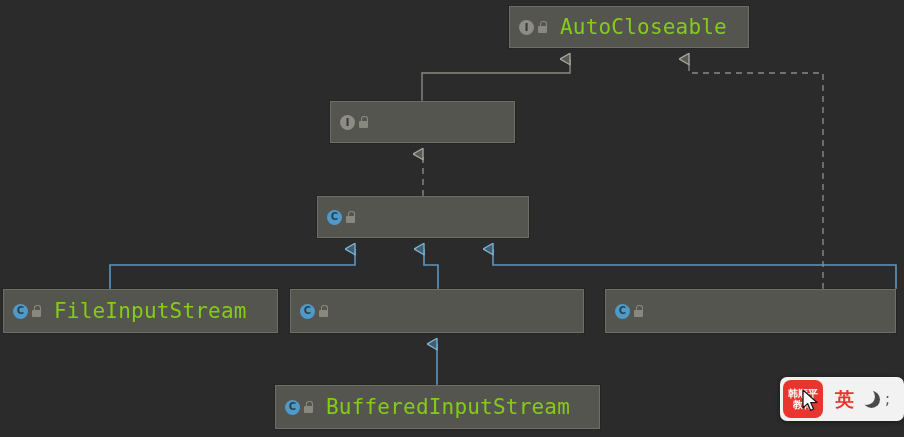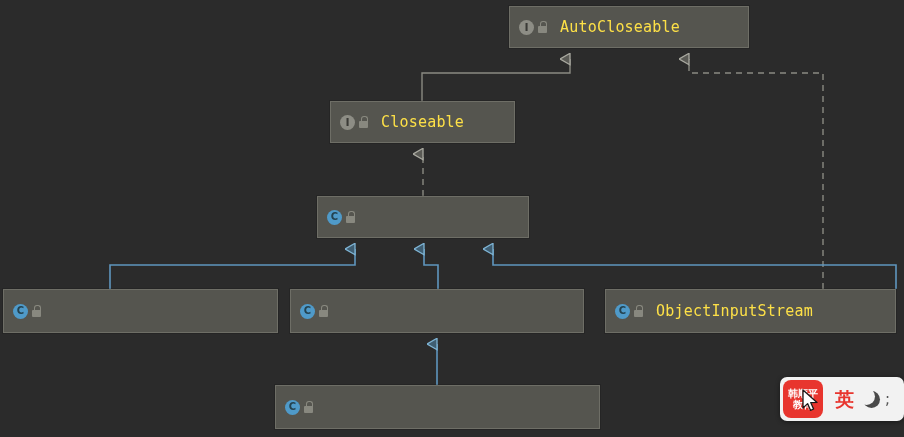--- a/index.html
+++ b/index.html
@@ -15,22 +15,22 @@
   .node{
     position:absolute;
     background:#55554f;
     border:1px solid #6e6e66;
     box-sizing:border-box;
     display:flex;align-items:center;
     padding:0 14px 0 9px;
     box-shadow:0 0 0 1px rgba(0,0,0,.12);
   }
   .node .label{
-    color:#fde047;
-    font-size:15px;
+    color:#84cc16;
+    font-size:21px;
     letter-spacing:.2px;
     white-space:nowrap;
     line-height:1;
   }
   .icons{display:flex;align-items:center;gap:4px;margin-right:12px;flex:0 0 auto;}
 
   
   .ic-iface{
     width:15px;height:15px;border-radius:50%;
     background:#8d8d85;
@@ -166,21 +166,20 @@
   <div class="node" style="left:330px;top:101px;width:185px;height:42px;">
     <span class="icons">
       <span class="ic-iface">
           <i>I</i>
         </span>
       <span class="ic-lock">
           <em></em>
           <span></span>
         </span>
     </span>
-    <span class="label">Closeable</span>
   </div>
 
   <div class="node" style="left:317px;top:196px;width:212px;height:42px;">
     <span class="icons">
       <span class="ic-class">
           <i>C</i>
         </span>
       <span class="ic-lock">
           <em></em>
           <span></span>
@@ -191,20 +190,21 @@
   <div class="node" style="left:3px;top:289px;width:275px;height:44px;">
     <span class="icons">
       <span class="ic-class">
           <i>C</i>
         </span>
       <span class="ic-lock">
           <em></em>
           <span></span>
         </span>
     </span>
+    <span class="label">FileInputStream</span>
   </div>
 
   <div class="node" style="left:290px;top:289px;width:294px;height:44px;">
     <span class="icons">
       <span class="ic-class">
           <i>C</i>
         </span>
       <span class="ic-lock">
           <em></em>
           <span></span>
@@ -215,33 +215,33 @@
   <div class="node" style="left:605px;top:289px;width:291px;height:44px;">
     <span class="icons">
       <span class="ic-class">
           <i>C</i>
         </span>
       <span class="ic-lock">
           <em></em>
           <span></span>
         </span>
     </span>
-    <span class="label">ObjectInputStream</span>
   </div>
 
   <div class="node" style="left:275px;top:385px;width:325px;height:44px;">
     <span class="icons">
       <span class="ic-class">
           <i>C</i>
         </span>
       <span class="ic-lock">
           <em></em>
           <span></span>
         </span>
     </span>
+    <span class="label">BufferedInputStream</span>
   </div>
 
 </div>
 
 <div id="ime">
   <div class="ime-logo">
     <span>韩顺平</span>
     <span>教育</span>
   </div>
   <div class="ime-en">英</div>

